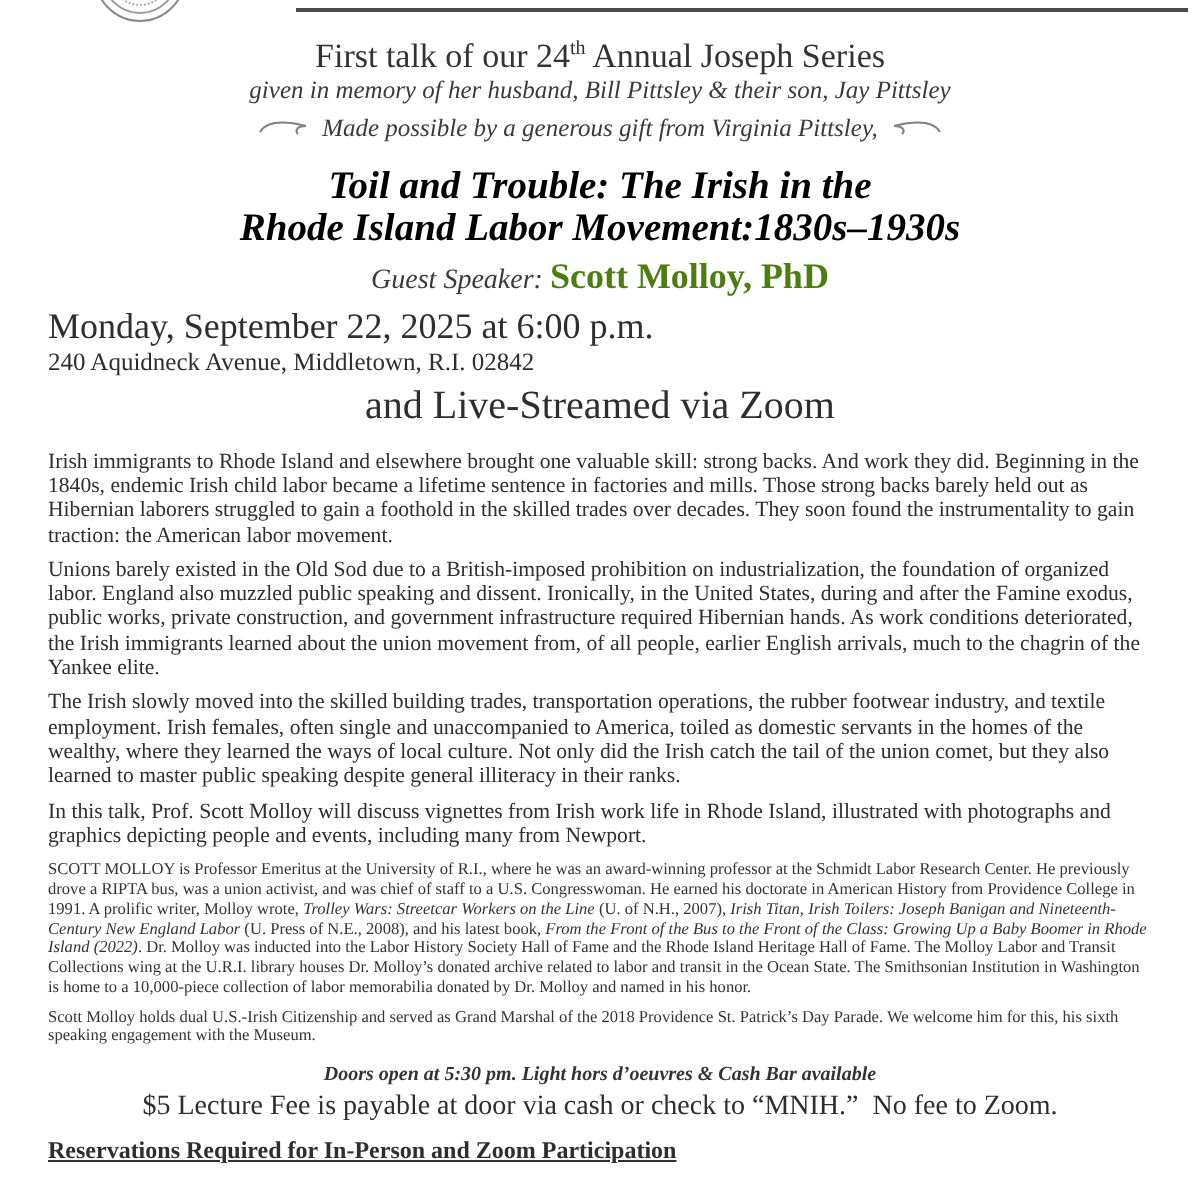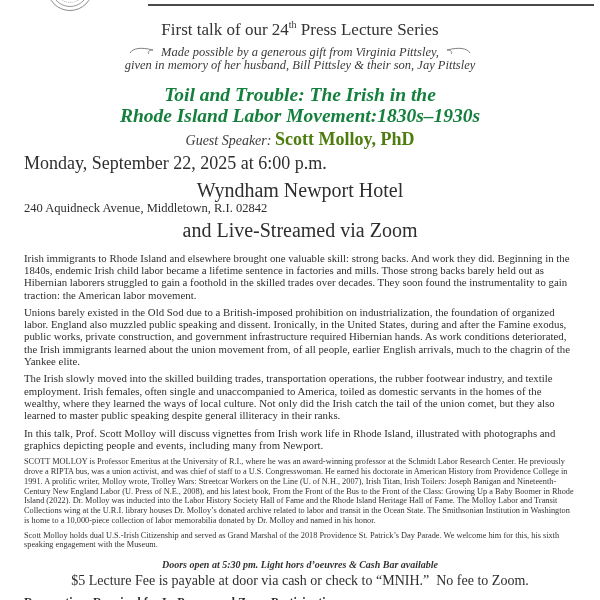--- a/index.html
+++ b/index.html
@@ -12,74 +12,73 @@
   .seal-wrap{position:absolute;left:46px;top:0;width:48px;height:11px;overflow:hidden;}
   .seal-outer{position:absolute;top:-35px;left:1px;width:44px;height:44px;border-radius:50%;border:1.5px solid #8a8a8a;}
   .seal-inner{position:absolute;top:-31px;left:5px;width:36px;height:36px;border-radius:50%;border:1px solid #9a9a9a;}
   .seal-core{position:absolute;top:-27px;left:9px;width:28px;height:28px;border-radius:50%;border:1px dotted #aaa;}
   .content{padding:8px 24px 0;}
   .series-title{text-align:center;font-size:17px;line-height:21px;margin-top:6px;color:#333;}
   .series-title sup{font-size:10px;}
   .dedication{text-align:center;font-style:italic;font-size:12.5px;line-height:13.5px;color:#3a3a3a;}
   .dedication-first{margin-top:6px;display:flex;align-items:center;justify-content:center;gap:6px;}
   .flourish{flex:0 0 auto;opacity:.75;}
-  .event-title{text-align:center;font-weight:bold;font-style:italic;font-size:19.5px;line-height:21.5px;color:#15803d;}
+  .event-title{text-align:center;font-weight:bold;font-style:italic;font-size:19.5px;line-height:21.5px;color:#000000;}
   .event-title.first{margin-top:11px;}
   .speaker-line{text-align:center;margin-top:2px;line-height:20px;}
   .speaker-label{font-style:italic;font-size:14px;color:#3a3a3a;}
   .speaker-name{font-weight:bold;font-size:18px;color:#4d7c0f;}
   .datetime{text-align:left;font-size:18px;line-height:21px;margin-top:2px;}
   .venue-name{text-align:center;font-size:20px;line-height:22px;margin-top:5px;}
   .venue-address{text-align:left;font-size:12.5px;line-height:14px;}
   .stream{text-align:center;font-size:20px;line-height:22px;margin-top:4px;}
   .body-par{font-size:10.8px;line-height:12.3px;margin:5px 0 0;}
   .body-par.first{margin-top:11px;}
   .bio,.citizenship{font-size:8.3px;line-height:9.8px;margin:6px 0 0;color:#333;}
   .citizenship{margin-top:5px;}
   .run-bold{font-weight:normal;}
-  .run-italic{}
+  .run-italic{font-style:italic;}
   .doors{text-align:center;font-weight:bold;font-style:italic;font-size:10px;line-height:16px;margin-top:7px;color:#333;}
   .fee{text-align:center;font-size:14px;line-height:14px;margin-top:1px;}
   .resv-heading{font-weight:bold;text-decoration:underline;font-size:12px;line-height:14px;margin-top:7px;}
 </style>
 </head>
 <body>
 
 <div class="top-rule"></div>
 
 <div class="seal-wrap">
   <div class="seal-outer"></div>
   <div class="seal-inner"></div>
   <div class="seal-core"></div>
 </div>
 
 <div class="content">
 
-  <div class="series-title"><span>First talk of our 24</span><sup>th</sup><span> Press Lecture Series</span></div>
+  <div class="series-title"><span>First talk of our 24</span><sup>th</sup><span> Annual Joseph Series</span></div>
 
+  <div class="dedication">given in memory of her husband, Bill Pittsley &amp; their son, Jay Pittsley</div>
   <div class="dedication dedication-first">
     <svg class="flourish" width="26" height="12" viewBox="0 0 26 12">
         <path d="M1 7 C4 2 12 1 24 4 M24 4 C20 4 18 6 20 8" fill="none" stroke="#555" stroke-width="1"></path>
       </svg>
     <span>Made possible by a generous gift from Virginia Pittsley,</span>
     <svg class="flourish" width="26" height="12" viewBox="0 0 26 12">
         <path d="M25 7 C22 2 14 1 2 4 M2 4 C6 4 8 6 6 8" fill="none" stroke="#555" stroke-width="1"></path>
       </svg>
   </div>
-  <div class="dedication">given in memory of her husband, Bill Pittsley &amp; their son, Jay Pittsley</div>
 
   <div class="event-title first">Toil and Trouble: The Irish in the</div>
   <div class="event-title">Rhode Island Labor Movement:1830s–1930s</div>
 
   <div class="speaker-line">
     <span class="speaker-label">Guest Speaker: </span><span class="speaker-name">Scott Molloy, PhD</span>
   </div>
 
   <div class="datetime">Monday, September 22, 2025 at 6:00 p.m.</div>
-  <div class="venue-name">Wyndham Newport Hotel</div>
   <div class="venue-address">240 Aquidneck Avenue, Middletown, R.I. 02842</div>
   <div class="stream">and Live-Streamed via Zoom</div>
 
   <p class="body-par first">Irish immigrants to Rhode Island and elsewhere brought one valuable skill: strong backs. And work they did. Beginning in the 1840s, endemic Irish child labor became a lifetime sentence in factories and mills. Those strong backs barely held out as Hibernian laborers struggled to gain a foothold in the skilled trades over decades. They soon found the instrumentality to gain traction: the American labor movement.</p>
   <p class="body-par">Unions barely existed in the Old Sod due to a British-imposed prohibition on industrialization, the foundation of organized labor. England also muzzled public speaking and dissent. Ironically, in the United States, during and after the Famine exodus, public works, private construction, and government infrastructure required Hibernian hands. As work conditions deteriorated, the Irish immigrants learned about the union movement from, of all people, earlier English arrivals, much to the chagrin of the Yankee elite.</p>
   <p class="body-par">The Irish slowly moved into the skilled building trades, transportation operations, the rubber footwear industry, and textile employment. Irish females, often single and unaccompanied to America, toiled as domestic servants in the homes of the wealthy, where they learned the ways of local culture. Not only did the Irish catch the tail of the union comet, but they also learned to master public speaking despite general illiteracy in their ranks.</p>
   <p class="body-par">In this talk, Prof. Scott Molloy will discuss vignettes from Irish work life in Rhode Island, illustrated with photographs and graphics depicting people and events, including many from Newport.</p>
 
   <p class="bio"><span class="run-bold">SCOTT MOLLOY </span><span class="run-normal">is Professor Emeritus at the University of R.I., where he was an award-winning professor at the Schmidt Labor Research Center. He previously drove a RIPTA bus, was a union activist, and was chief of staff to a U.S. Congresswoman. He earned his doctorate in American History from Providence College in 1991. A prolific writer, Molloy wrote, </span><span class="run-italic">Trolley Wars: Streetcar Workers on the Line</span><span class="run-normal"> (U. of N.H., 2007), </span><span class="run-italic">Irish Titan, Irish Toilers: Joseph Banigan and Nineteenth-Century New England Labor</span><span class="run-normal"> (U. Press of N.E., 2008), and his latest book, </span><span class="run-italic">From the Front of the Bus to the Front of the Class: Growing Up a Baby Boomer in Rhode Island (2022)</span><span class="run-normal">. Dr. Molloy was inducted into the Labor History Society Hall of Fame and the Rhode Island Heritage Hall of Fame. The Molloy Labor and Transit Collections wing at the U.R.I. library houses Dr. Molloy’s donated archive related to labor and transit in the Ocean State. The Smithsonian Institution in Washington is home to a 10,000-piece collection of labor memorabilia donated by Dr. Molloy and named in his honor.</span></p>
   <p class="citizenship">Scott Molloy holds dual U.S.-Irish Citizenship and served as Grand Marshal of the 2018 Providence St. Patrick’s Day Parade. We welcome him for this, his sixth speaking engagement with the Museum.</p>

